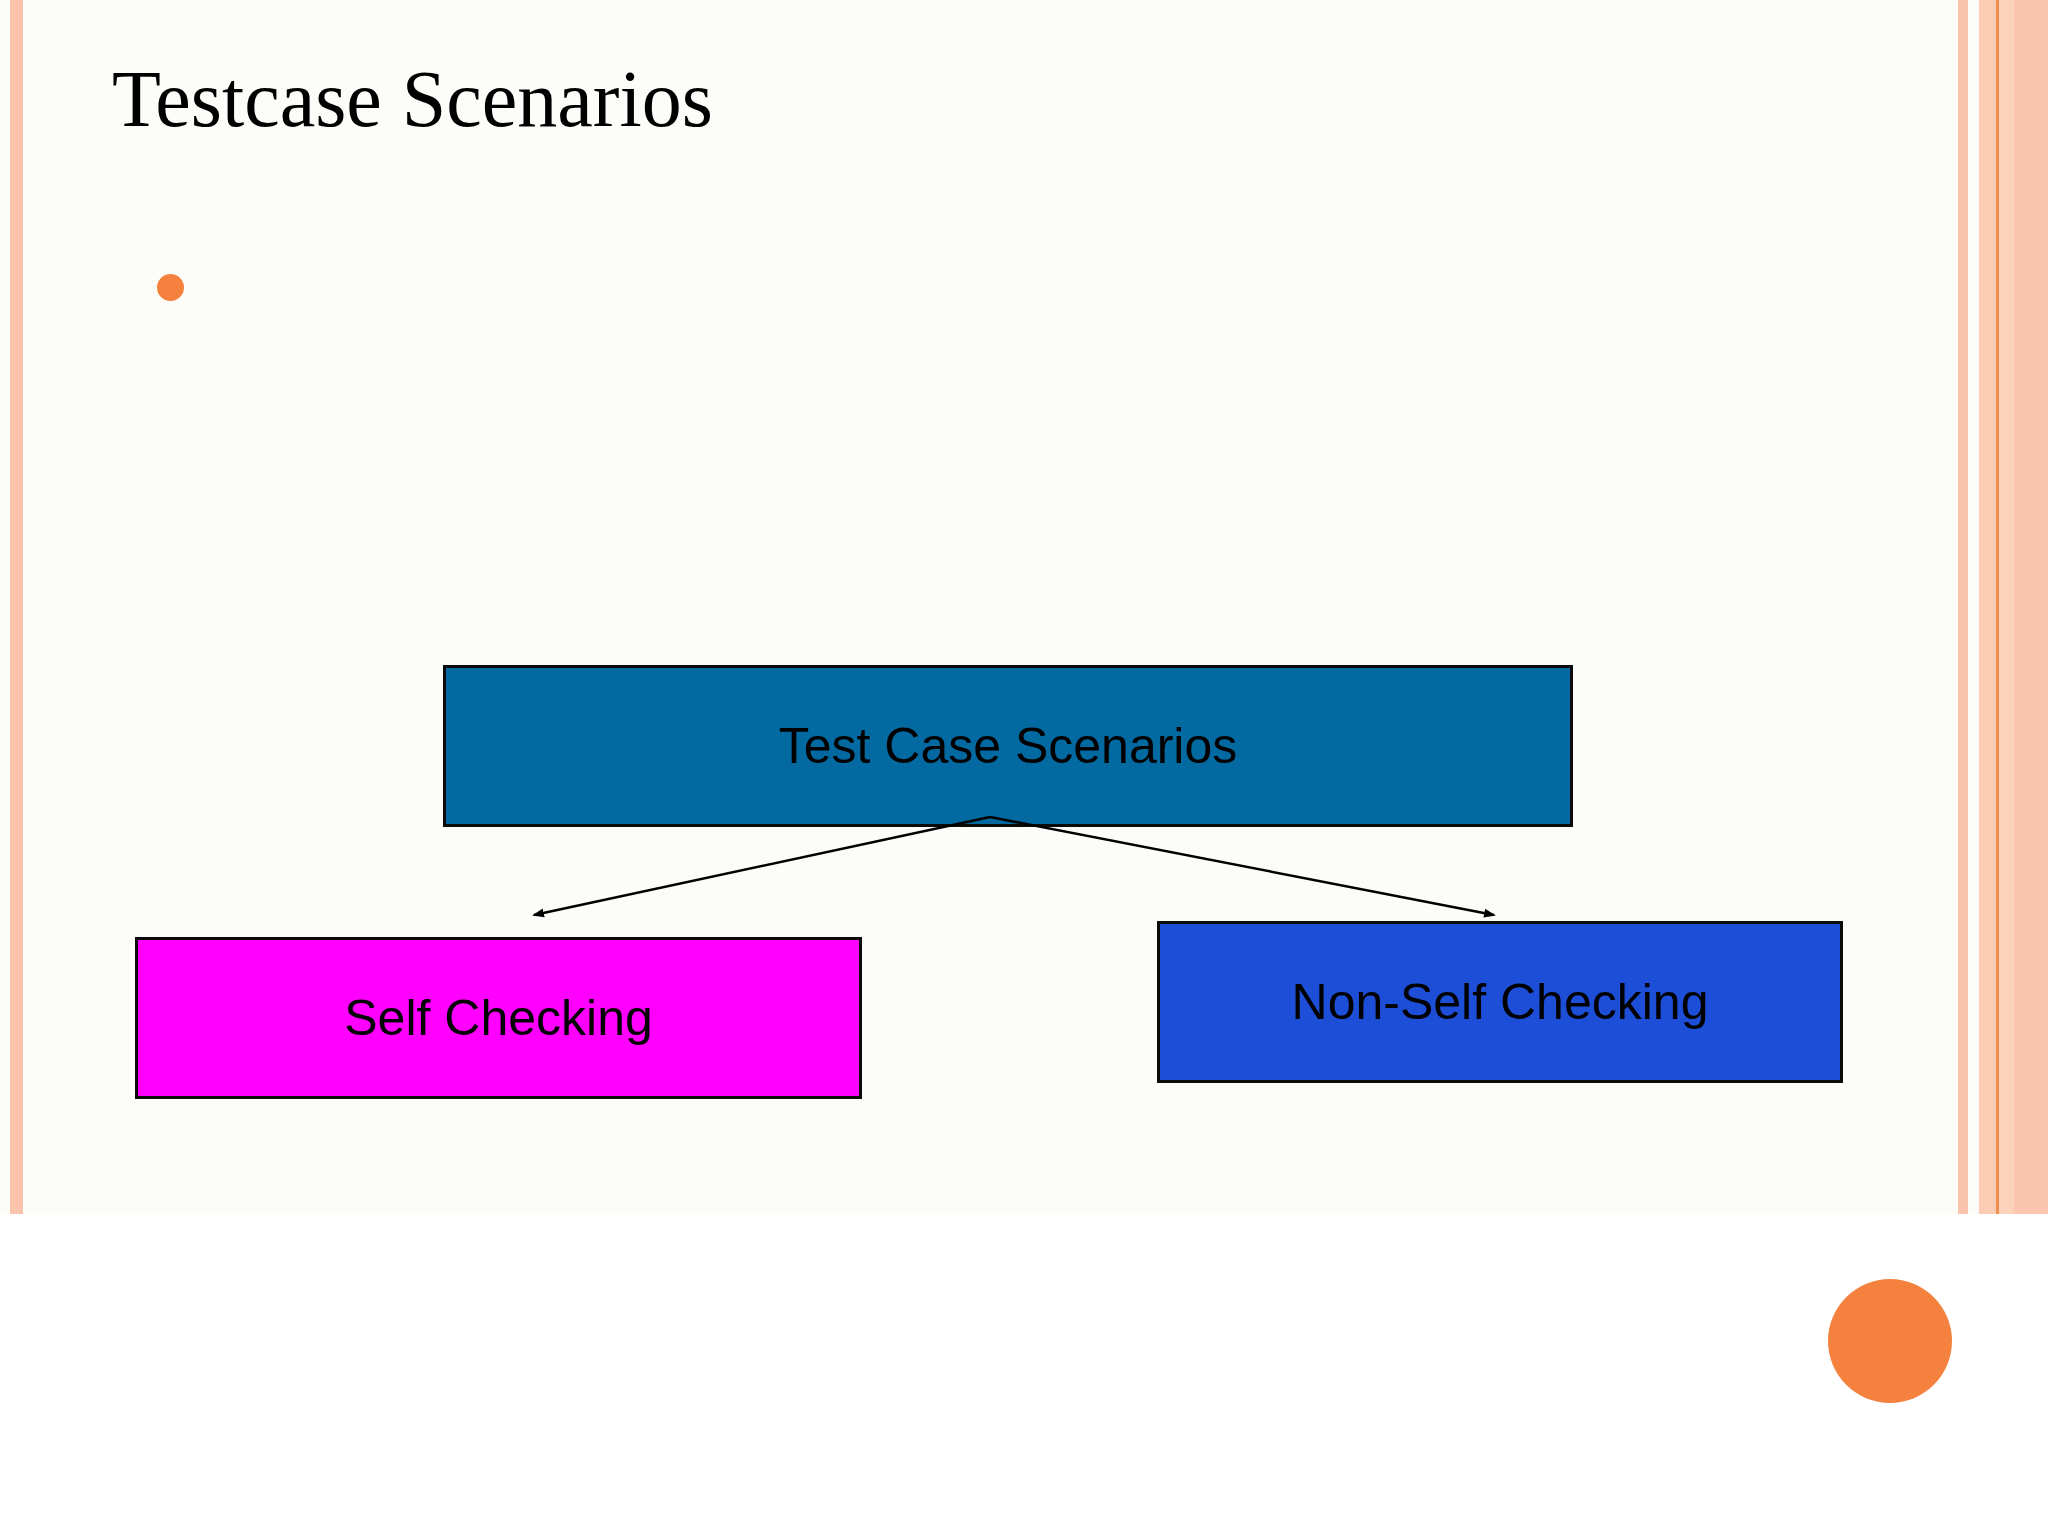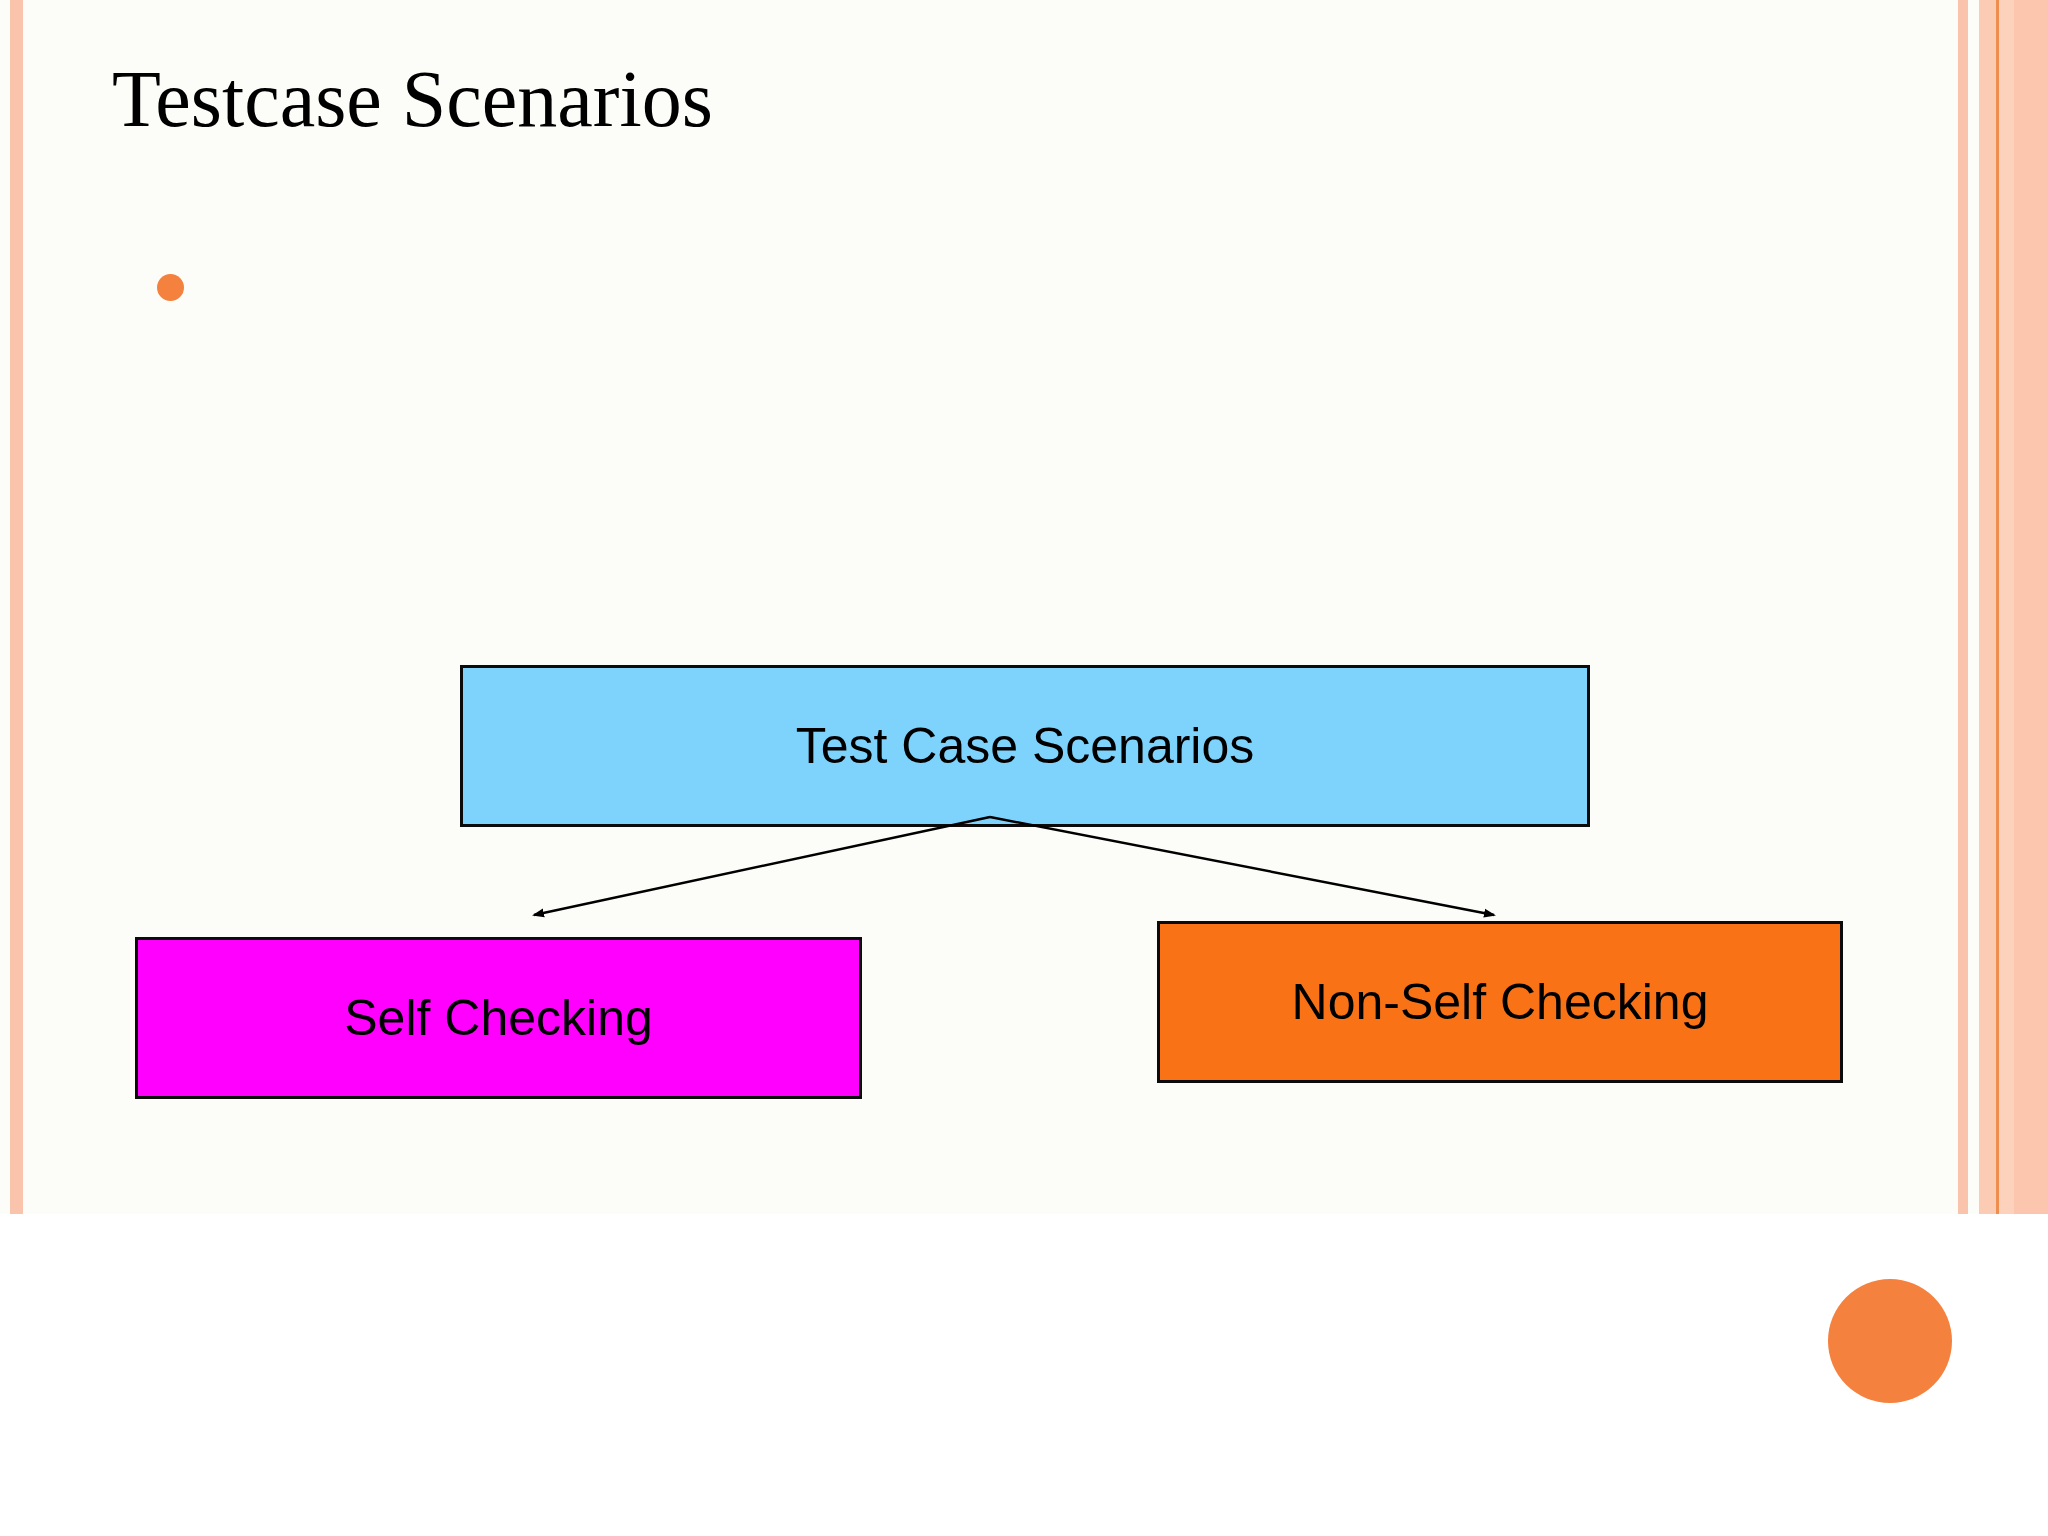--- a/index.html
+++ b/index.html
@@ -95,27 +95,27 @@
   <div class="vstripe stripe-right-thin" style="background-color: rgb(250, 195, 171);"></div>
   <div class="vstripe band-seg-0" style="background-color: rgb(252, 203, 179);"></div>
   <div class="vstripe band-seg-1" style="background-color: rgb(239, 143, 79);"></div>
   <div class="vstripe band-seg-2" style="background-color: rgb(253, 210, 188);"></div>
   <div class="vstripe band-seg-3" style="background-color: rgb(251, 198, 173);"></div>
 
   <div class="title">Testcase Scenarios</div>
 
   <span class="bullet-dot" style="background-color: rgb(245, 129, 62);"></span>
 
-  <div class="node node-root" style="background-color: #7dd3fc; margin-left: 17px;">
+  <div class="node node-root" style="background-color: #0369a1;">
     <span>Test Case Scenarios</span>
   </div>
   <div class="node node-left" style="background-color: rgb(255, 0, 255);">
     <span>Self Checking</span>
   </div>
-  <div class="node node-right" style="background-color: #f97316;">
+  <div class="node node-right" style="background-color: #1d4ed8;">
     <span>Non-Self Checking</span>
   </div>
 
   <svg class="connectors" viewBox="0 0 2048 1536" xmlns="http://www.w3.org/2000/svg">
     <defs>
       <marker id="arrowhead" markerWidth="12" markerHeight="10" refX="10" refY="5" orient="auto" markerUnits="userSpaceOnUse">
         <polygon points="0,0.5 12,5 0,9.5" fill="#000"></polygon>
       </marker>
     </defs>
     <line x1="990" y1="817" x2="534" y2="915" stroke-width="2.5" marker-end="url(#arrowhead)" stroke="#000000"></line>

